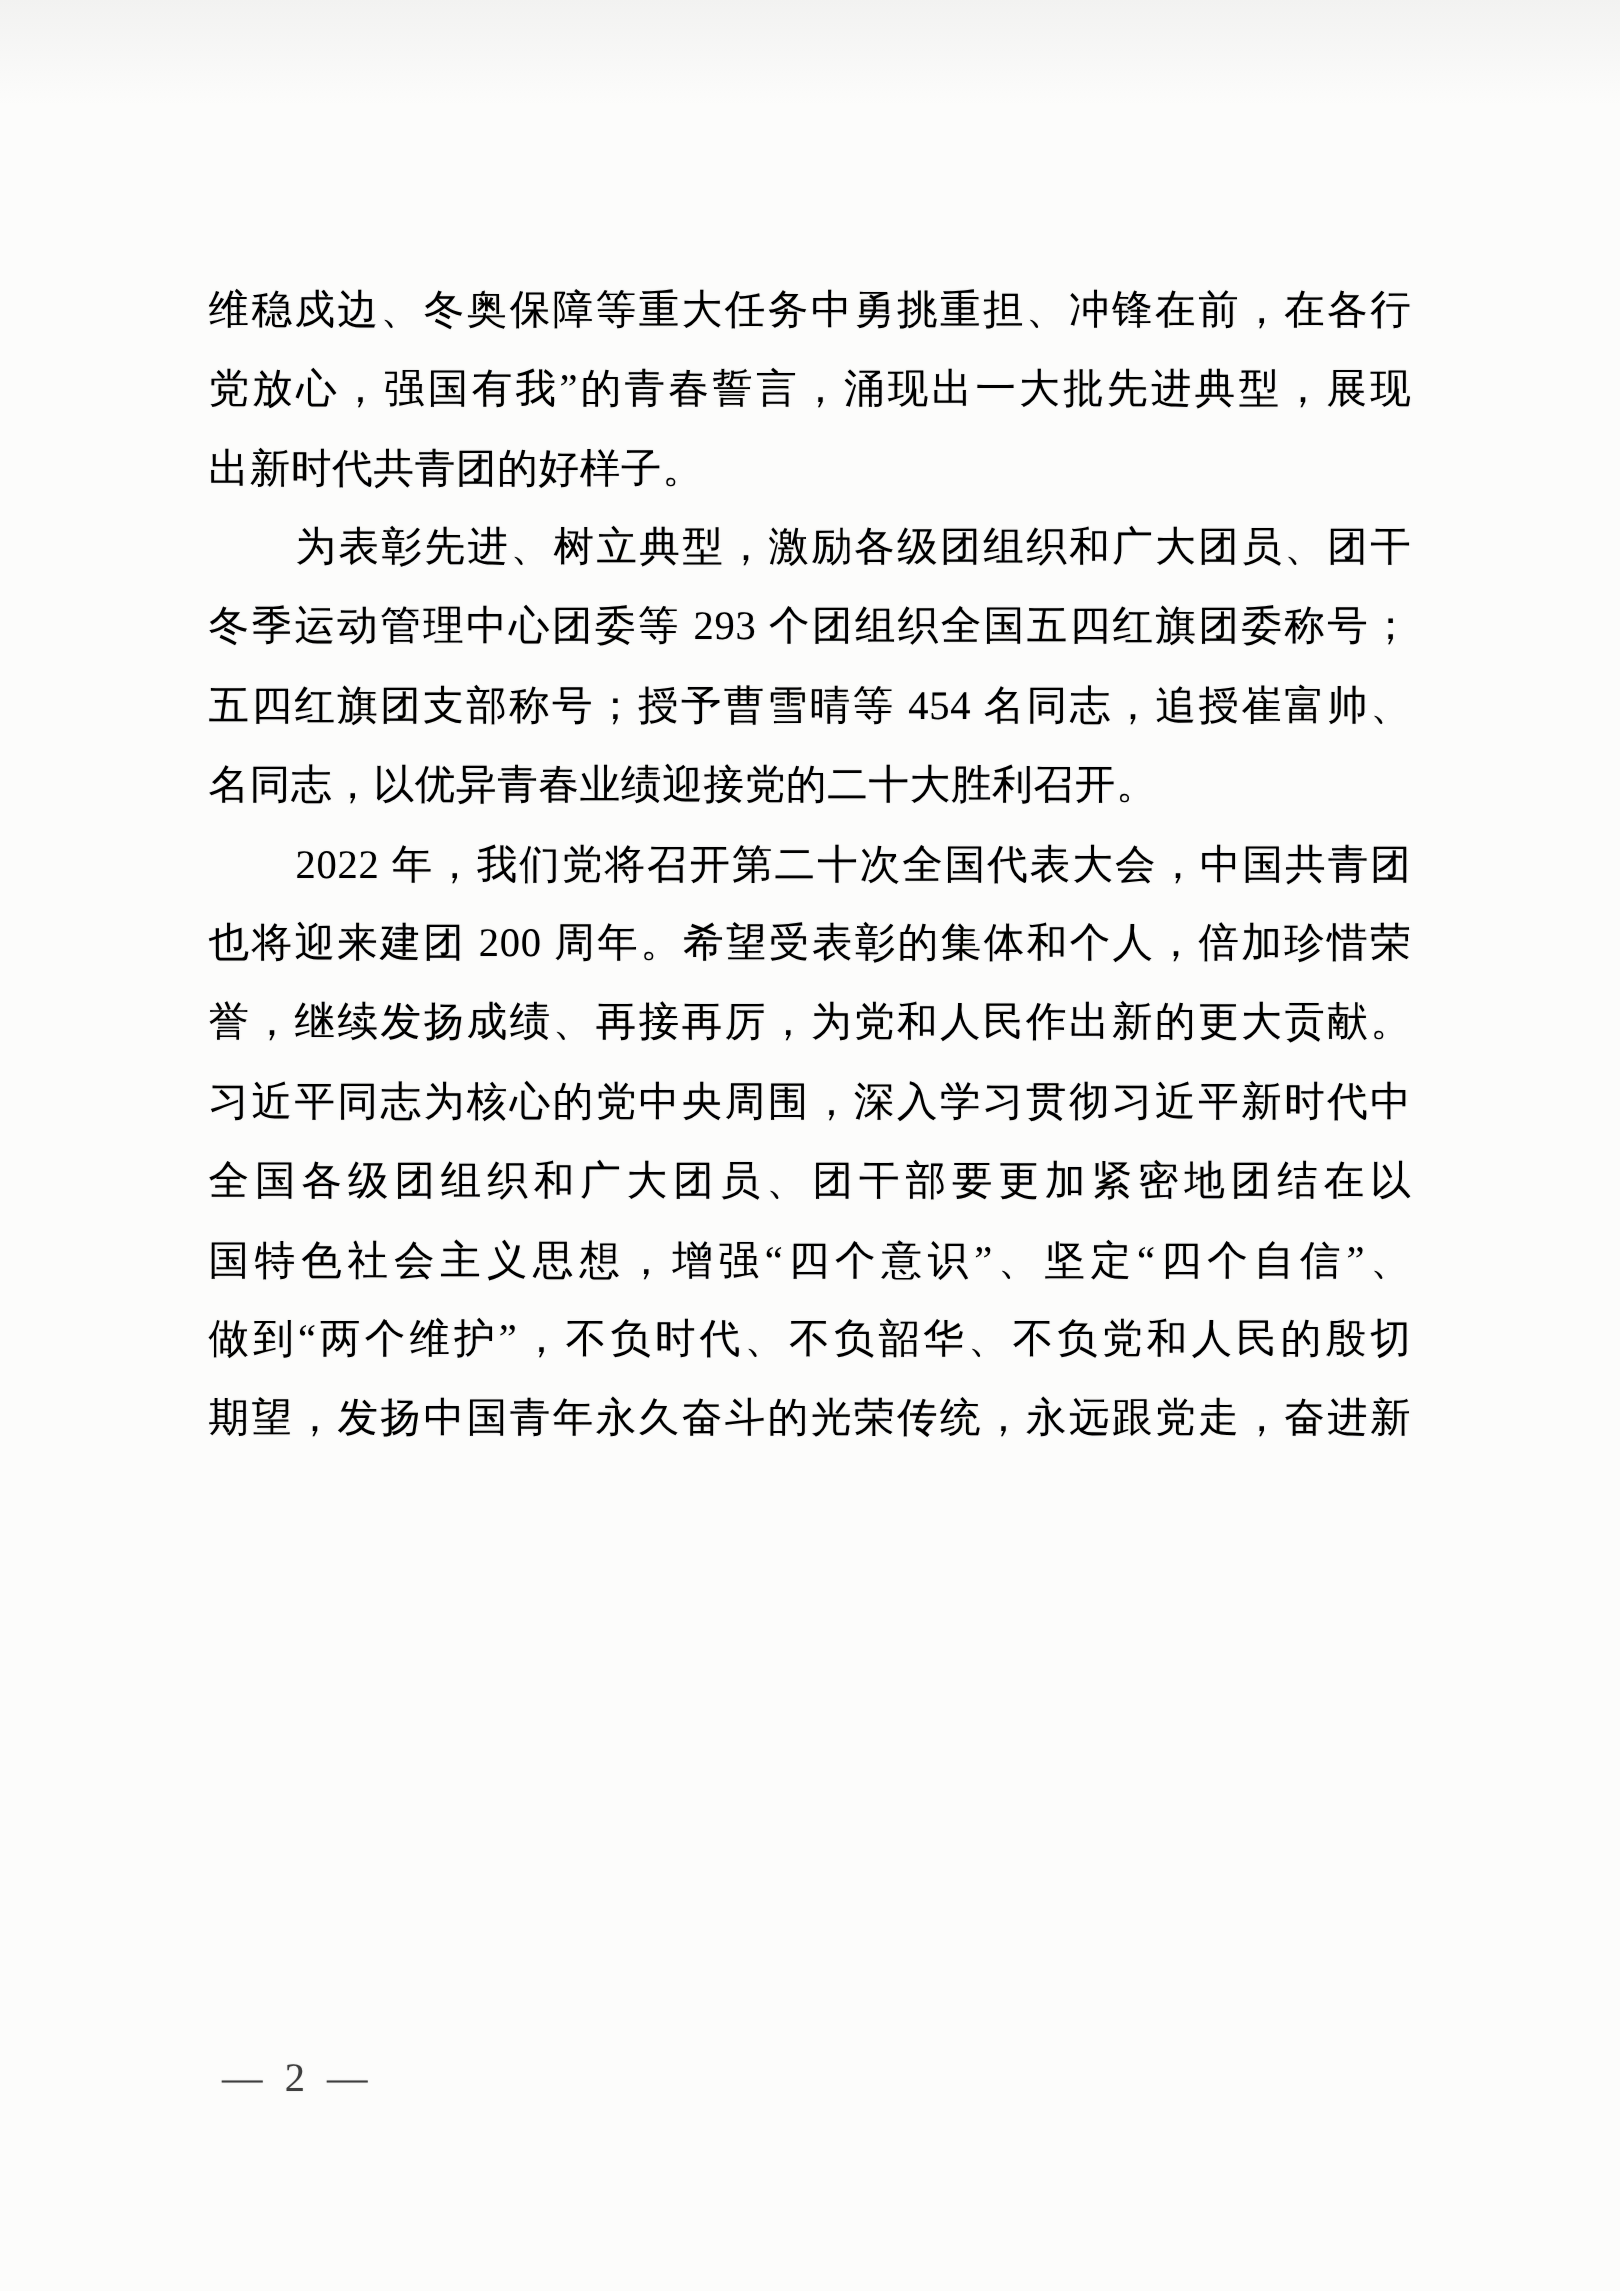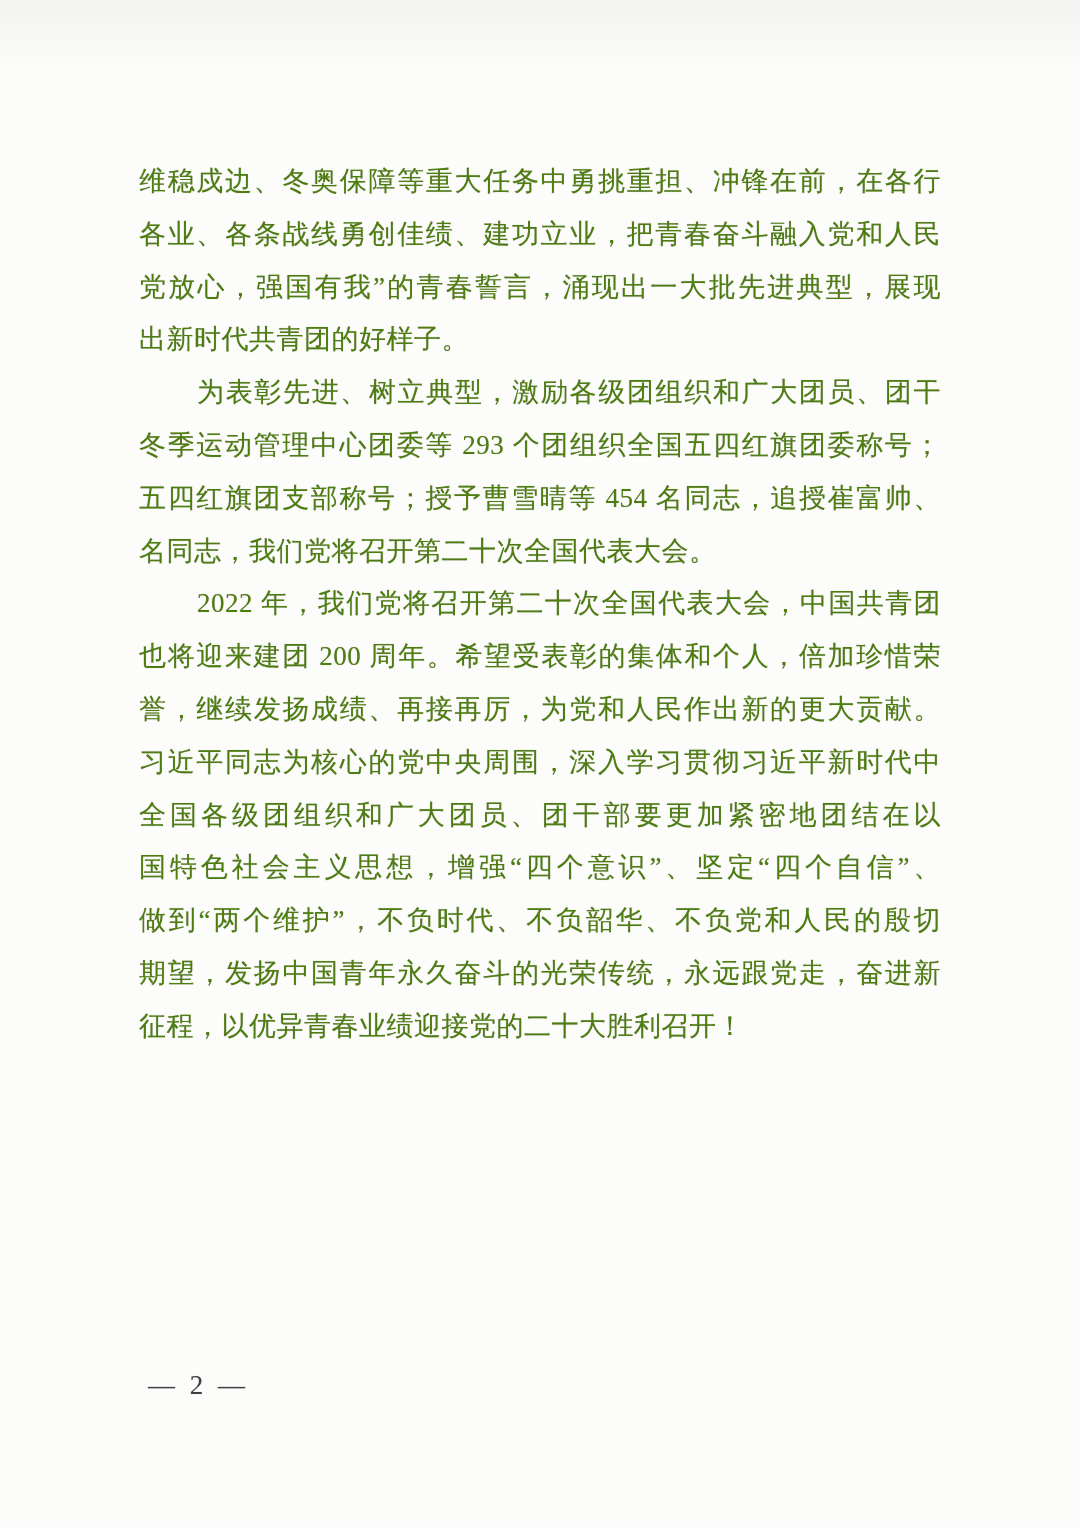--- a/index.html
+++ b/index.html
@@ -15,23 +15,23 @@
   .canvas::before {
     content: "";
     position: absolute;
     left: 0; top: 0; right: 0; height: 70px;
     background: linear-gradient(180deg, rgba(190,190,188,0.16), rgba(255,255,255,0));
     pointer-events: none;
   }
   .text-block {
     position: absolute;
     left: 139px;
-    top: 155px;
+    top: 180px;
     width: 802px;
-    color: #4d7c0f;
+    color: #000000;
   }
   .line {
     height: 52.8px;
     line-height: 52.8px;
     font-size: 27px;
     letter-spacing: 0.5px;
     text-shadow: 0 0 1px rgba(70,70,70,0.35);
   }
   .j {
     text-align: justify;
@@ -55,40 +55,38 @@
   }
 </style>
 </head>
 <body>
 
 <div class="canvas">
   <div class="text-block">
 
     <div>
       <div class="line j">维稳戍边、冬奥保障等重大任务中勇挑重担、冲锋在前，在各行</div>
-      <div class="line j">各业、各条战线勇创佳绩、建功立业，把青春奋斗融入党和人民</div>
       <div class="line j">党放心，强国有我”的青春誓言，涌现出一大批先进典型，展现</div>
       <div class="line last">出新时代共青团的好样子。</div>
     </div>
 
     <div>
       <div class="line j indent">为表彰先进、树立典型，激励各级团组织和广大团员、团干</div>
       <div class="line j">冬季运动管理中心团委等 293 个团组织全国五四红旗团委称号；</div>
       <div class="line j">五四红旗团支部称号；授予曹雪晴等 454 名同志，追授崔富帅、</div>
-      <div class="line last">名同志，我们党将召开第二十次全国代表大会。</div>
+      <div class="line last">名同志，以优异青春业绩迎接党的二十大胜利召开。</div>
     </div>
 
     <div>
       <div class="line j indent">2022 年，我们党将召开第二十次全国代表大会，中国共青团</div>
       <div class="line j">也将迎来建团 200 周年。希望受表彰的集体和个人，倍加珍惜荣</div>
       <div class="line j">誉，继续发扬成绩、再接再厉，为党和人民作出新的更大贡献。</div>
       <div class="line j">习近平同志为核心的党中央周围，深入学习贯彻习近平新时代中</div>
       <div class="line j">全国各级团组织和广大团员、团干部要更加紧密地团结在以</div>
       <div class="line j">国特色社会主义思想，增强“四个意识”、坚定“四个自信”、</div>
       <div class="line j">做到“两个维护”，不负时代、不负韶华、不负党和人民的殷切</div>
       <div class="line j">期望，发扬中国青年永久奋斗的光荣传统，永远跟党走，奋进新</div>
-      <div class="line last">征程，以优异青春业绩迎接党的二十大胜利召开！</div>
     </div>
 
   </div>
 
   <div class="page-number">— 2 —</div>
 </div>
 
 </body></html>

